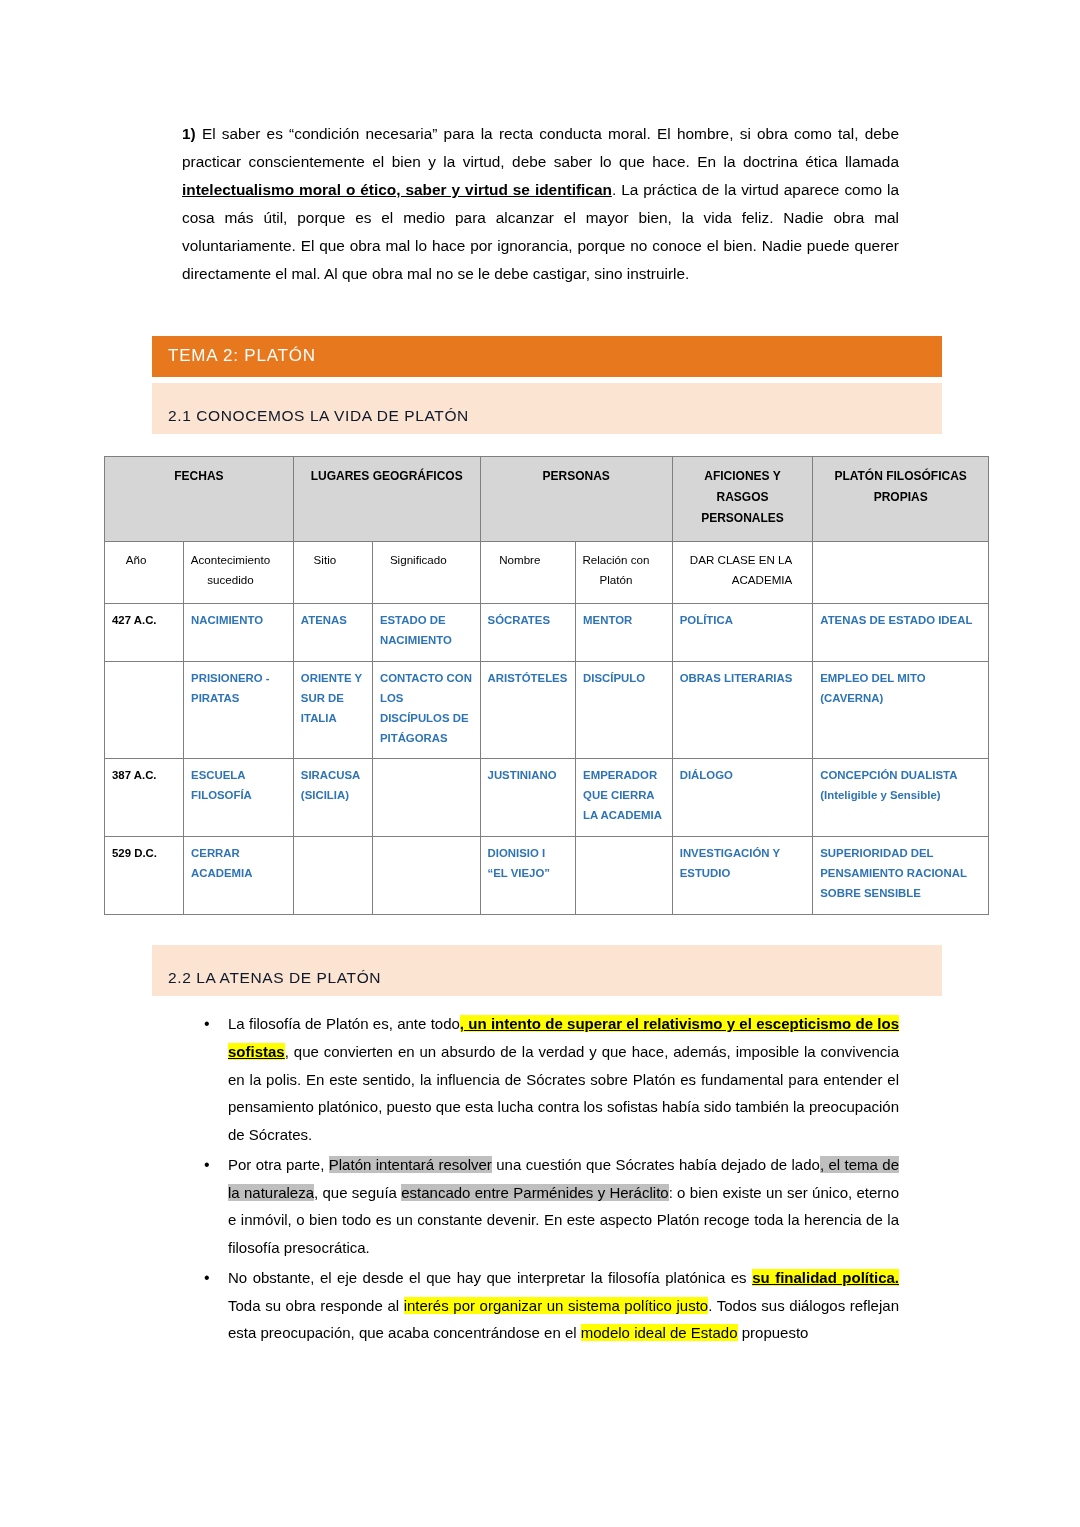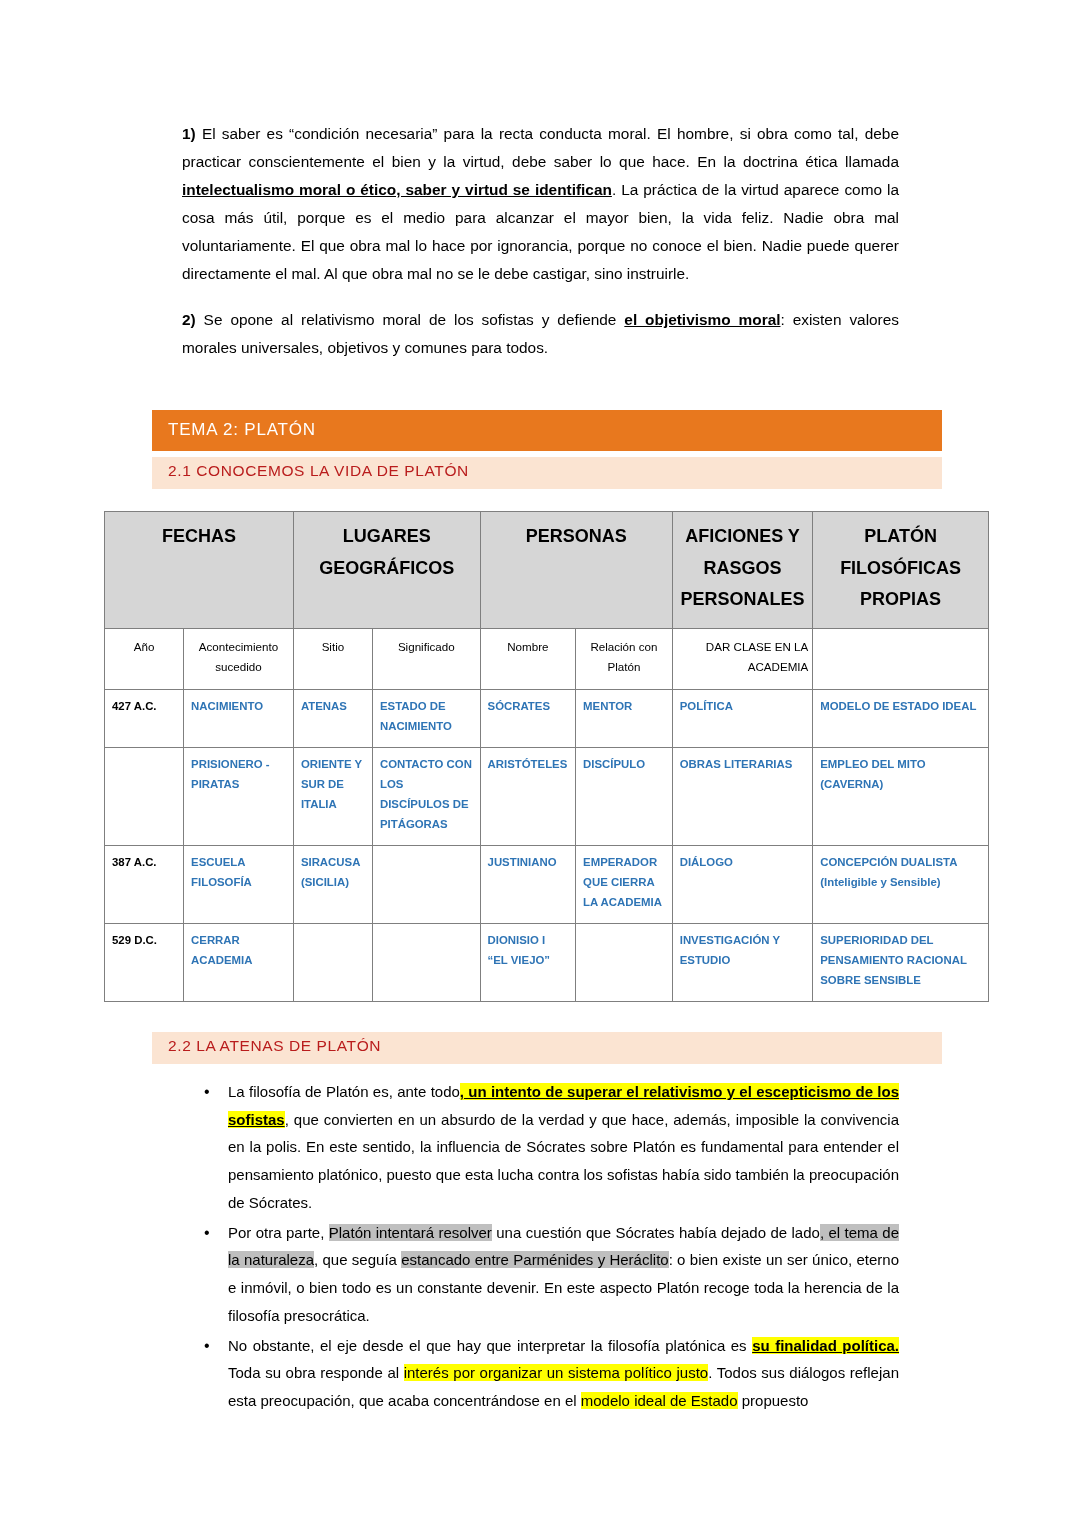--- a/index.html
+++ b/index.html
@@ -37,24 +37,24 @@
     color: #ffffff;
     font-size: 17px;
     letter-spacing: 0.8px;
     padding: 10px 0 11px 16px;
     margin: 48px 0 0 -30px;
     width: 790px;
     box-sizing: border-box;
   }
   .sub-bar {
     background: #FBE4D2;
-    color: #b91c1c;
+    color: #0f172a;
     font-size: 15.5px;
     letter-spacing: 0.6px;
-    padding: 5px 16px 9px 16px;
+    padding: 24px 16px 9px 16px;
     margin: 6px 0 0 -30px;
     width: 790px;
     box-sizing: border-box;
   }
   .sub-bar.second {
     margin-top: 30px;
   }
 
   
   table.vida {
@@ -69,29 +69,29 @@
     vertical-align: top;
     padding: 7px 7px 10px 7px;
     line-height: 1.75;
     font-weight: bold;
   }
   table.vida th {
     background: #d6d6d6;
     text-align: center;
     font-weight: bold;
     color: #000;
-    font-size: 18px;
+    font-size: 12px;
     padding: 9px 4px 12px 4px;
   }
   table.vida td.sub-head {
     text-align: center;
     font-weight: normal;
     color: #000;
     font-size: 11.6px;
-    padding: 8px 4px 12px 4px;
+    padding: 8px 20px 12px 4px;
   }
   table.vida td.sub-head.left {
     text-align: right;
   }
   td.blue { color: #2E74B5; }
   td.black { color: #000; }
 
   
   ul.bullets {
     margin: 14px 0 0 0;
@@ -120,23 +120,20 @@
 </style>
 </head>
 <body>
 
 <div class="page">
 
   <p class="body-par">
     <span class="bold">1)</span><span> El saber es “condición necesaria” para la recta conducta moral. El hombre, si obra como tal, debe practicar conscientemente el bien y la virtud, debe saber lo que hace. En la doctrina ética llamada </span><span class="bold-ul">intelectualismo moral o ético, saber y virtud se identifican</span><span>. La práctica de la virtud aparece como la cosa más útil, porque es el medio para alcanzar el mayor bien, la vida feliz. Nadie obra mal voluntariamente. El que obra mal lo hace por ignorancia, porque no conoce el bien. Nadie puede querer directamente el mal. Al que obra mal no se le debe castigar, sino instruirle.</span>
   </p>
 
-  <p class="body-par">
-    <span class="bold">2)</span><span> Se opone al relativismo moral de los sofistas y defiende </span><span class="bold-ul">el objetivismo moral</span><span>: existen valores morales universales, objetivos y comunes para todos.</span>
-  </p>
 
   <div class="tema-bar">TEMA 2: PLATÓN</div>
   <div class="sub-bar">2.1 CONOCEMOS LA VIDA DE PLATÓN</div>
 
   <table class="vida">
     <colgroup>
       <col style="width:72px">
       <col style="width:100px">
       <col style="width:72px">
       <col style="width:98px">
@@ -165,21 +162,21 @@
     </tr>
 
     <tr>
       <td class="black">427 A.C.</td>
       <td class="blue">NACIMIENTO</td>
       <td class="blue">ATENAS</td>
       <td class="blue">ESTADO DE NACIMIENTO</td>
       <td class="blue">SÓCRATES</td>
       <td class="blue">MENTOR</td>
       <td class="blue">POLÍTICA</td>
-      <td class="blue">MODELO DE ESTADO IDEAL</td>
+      <td class="blue">ATENAS DE ESTADO IDEAL</td>
     </tr>
 
     <tr>
       <td class="black"></td>
       <td class="blue">PRISIONERO - PIRATAS</td>
       <td class="blue">ORIENTE Y SUR DE ITALIA</td>
       <td class="blue">CONTACTO CON LOS DISCÍPULOS DE PITÁGORAS</td>
       <td class="blue">ARISTÓTELES</td>
       <td class="blue">DISCÍPULO</td>
       <td class="blue">OBRAS LITERARIAS</td>

